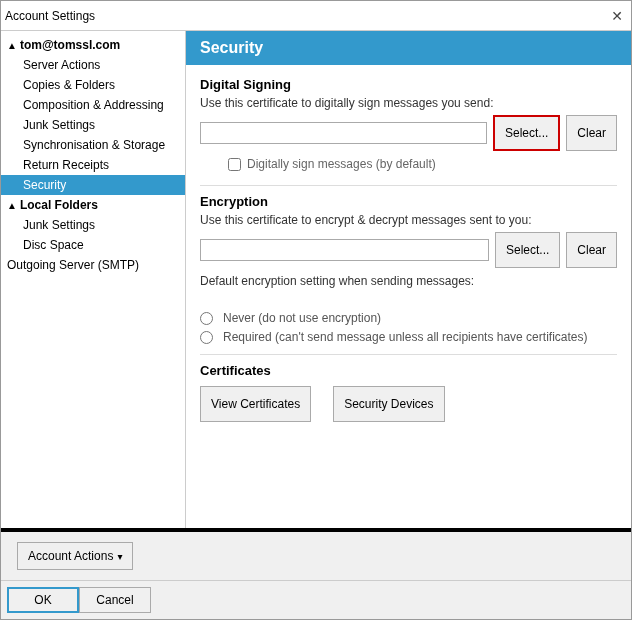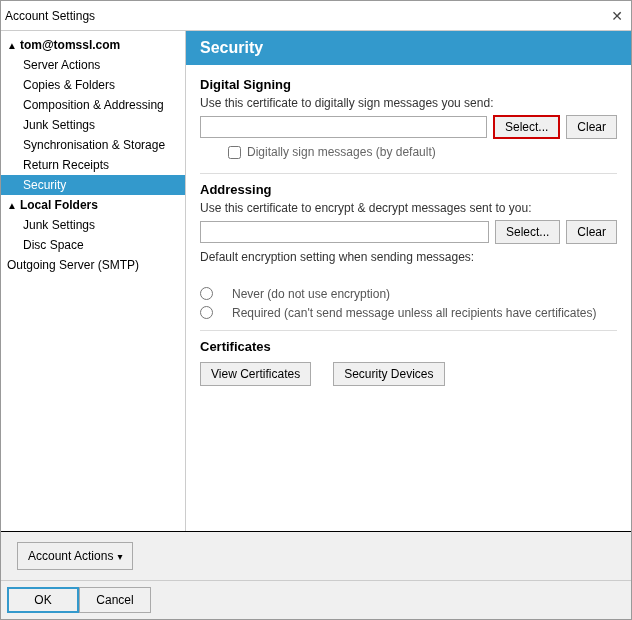--- a/index.html
+++ b/index.html
@@ -128,21 +128,21 @@
     }
     .cert-input {
       flex: 1;
       height: 22px;
       border: 1px solid #aaa;
       background: #fff;
       font-size: 12px;
       padding: 0 4px;
     }
     .btn {
-      height: 24px;
+      height: 36px;
       padding: 0 10px;
       font-size: 12px;
       border: 1px solid #aaa;
       background: #f0f0f0;
       cursor: pointer;
       white-space: nowrap;
       color: #000;
     }
     .btn.select-btn-highlight {
       border: 2px solid #cc0000;
@@ -162,41 +162,41 @@
     .section-divider {
       border: none;
       border-top: 1px solid #ddd;
       margin: 8px 0;
     }
     .radio-group {
       margin: 6px 0 10px 0;
     }
     .radio-row {
       display: flex;
-      align-items: flex-start;
-      gap: 19px;
+      align-items: flex-end;
+      gap: 10px;
       margin-bottom: 5px;
     }
     .radio-label {
       font-size: 12px;
       color: #555;
     }
     .certs-section-title {
       font-size: 13px;
       font-weight: bold;
       color: #000;
       margin-bottom: 8px;
     }
     .cert-buttons-row {
       display: flex;
       gap: 22px;
     }
     .dialog-footer {
       background: #f0f0f0;
-      border-top: 1px solid #000000;
+      border-top: 4px solid #000000;
       display: flex;
       flex-direction: column;
     }
     .footer-sidebar-btn {
       padding: 4px 8px;
       display: flex;
       align-items: center;
     }
     .account-actions-btn {
       display: flex;
@@ -300,21 +300,21 @@
           <button class="btn select-btn-highlight">Select...</button>
           <button class="btn">Clear</button>
         </div>
         <div class="checkbox-row">
           <input type="checkbox" style="">
           <label class="checkbox-label">Digitally sign messages (by default)</label>
         </div>
 
         <hr class="section-divider">
 
-        <div class="section-title">Addressing</div>
+        <div class="section-title">Encryption</div>
         <p class="section-sub">Use this certificate to encrypt &amp; decrypt messages sent to you:</p>
         <div class="cert-row">
           <input class="cert-input" type="text" value="" style="">
           <button class="btn">Select...</button>
           <button class="btn">Clear</button>
         </div>
 
         <p class="section-sub" style="font-weight:normal; margin-bottom:23px;">Default encryption setting when sending messages:</p>
         <div class="radio-group">
           <div class="radio-row">

